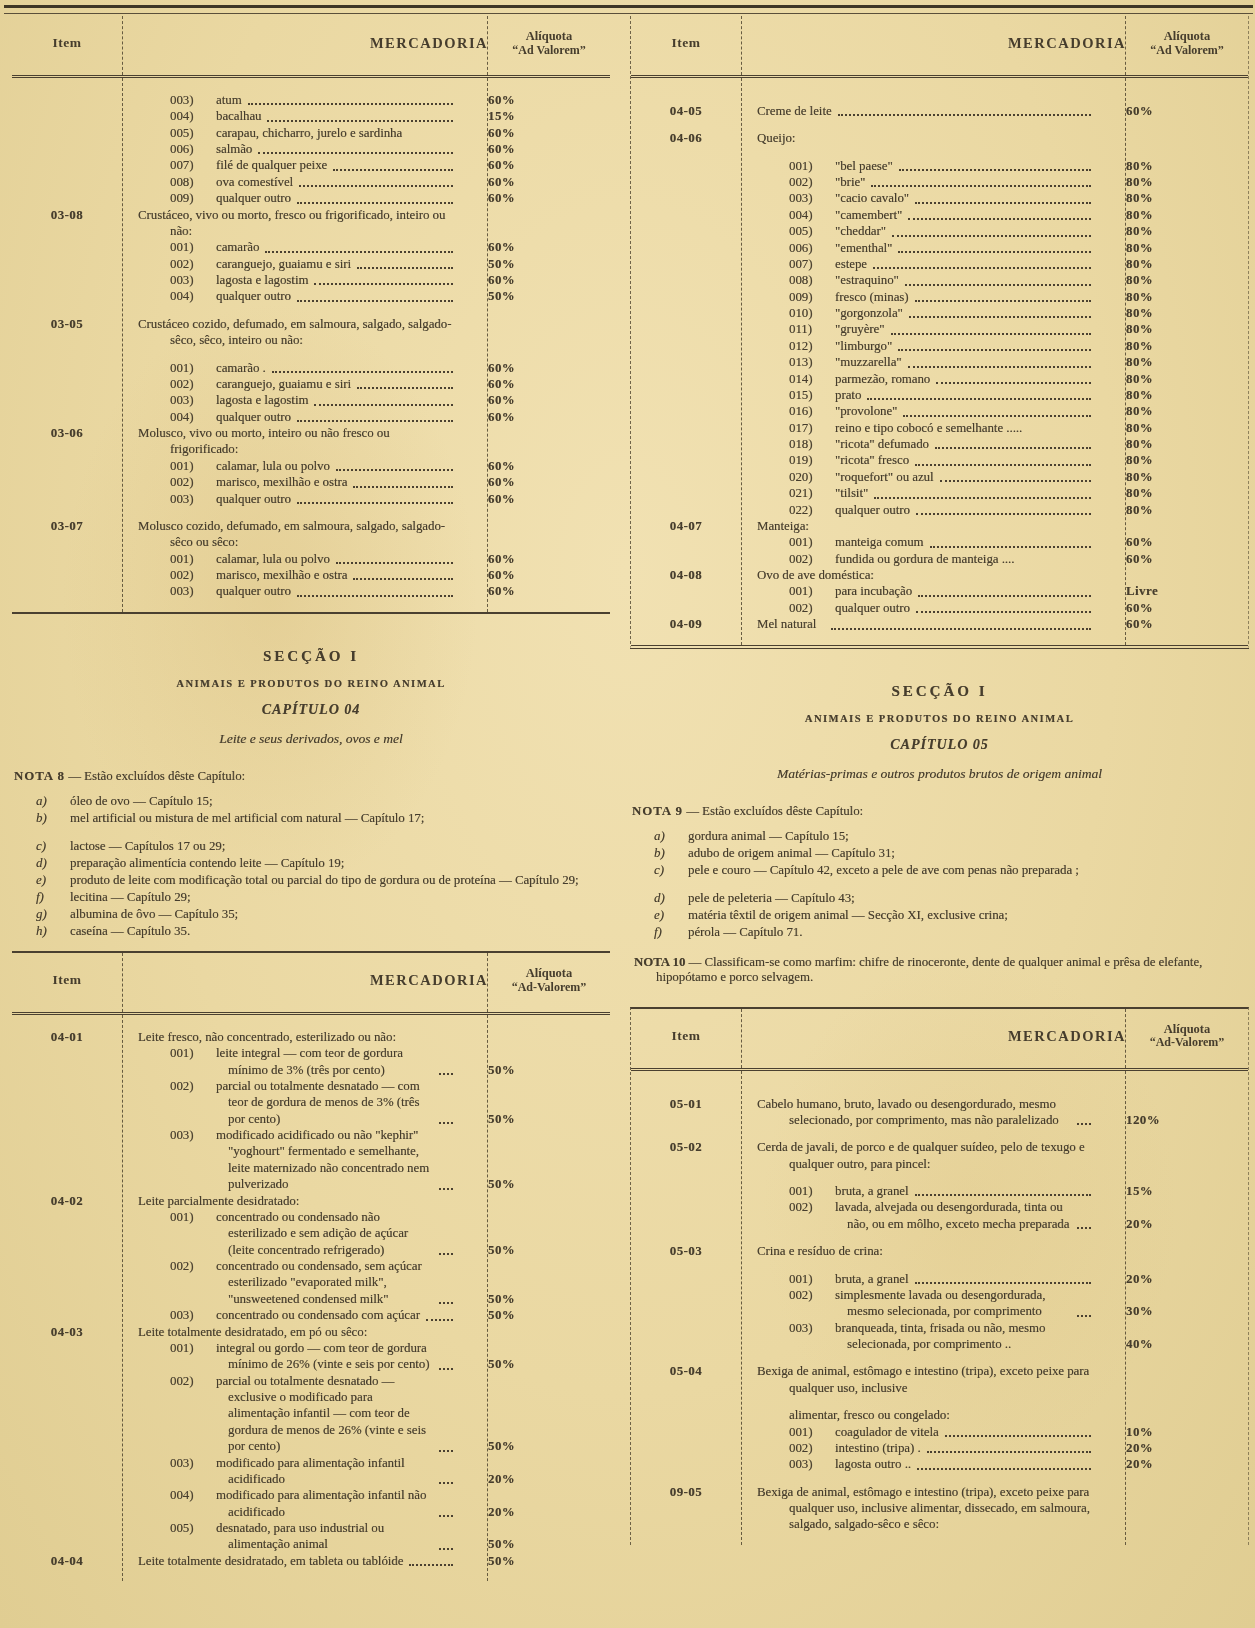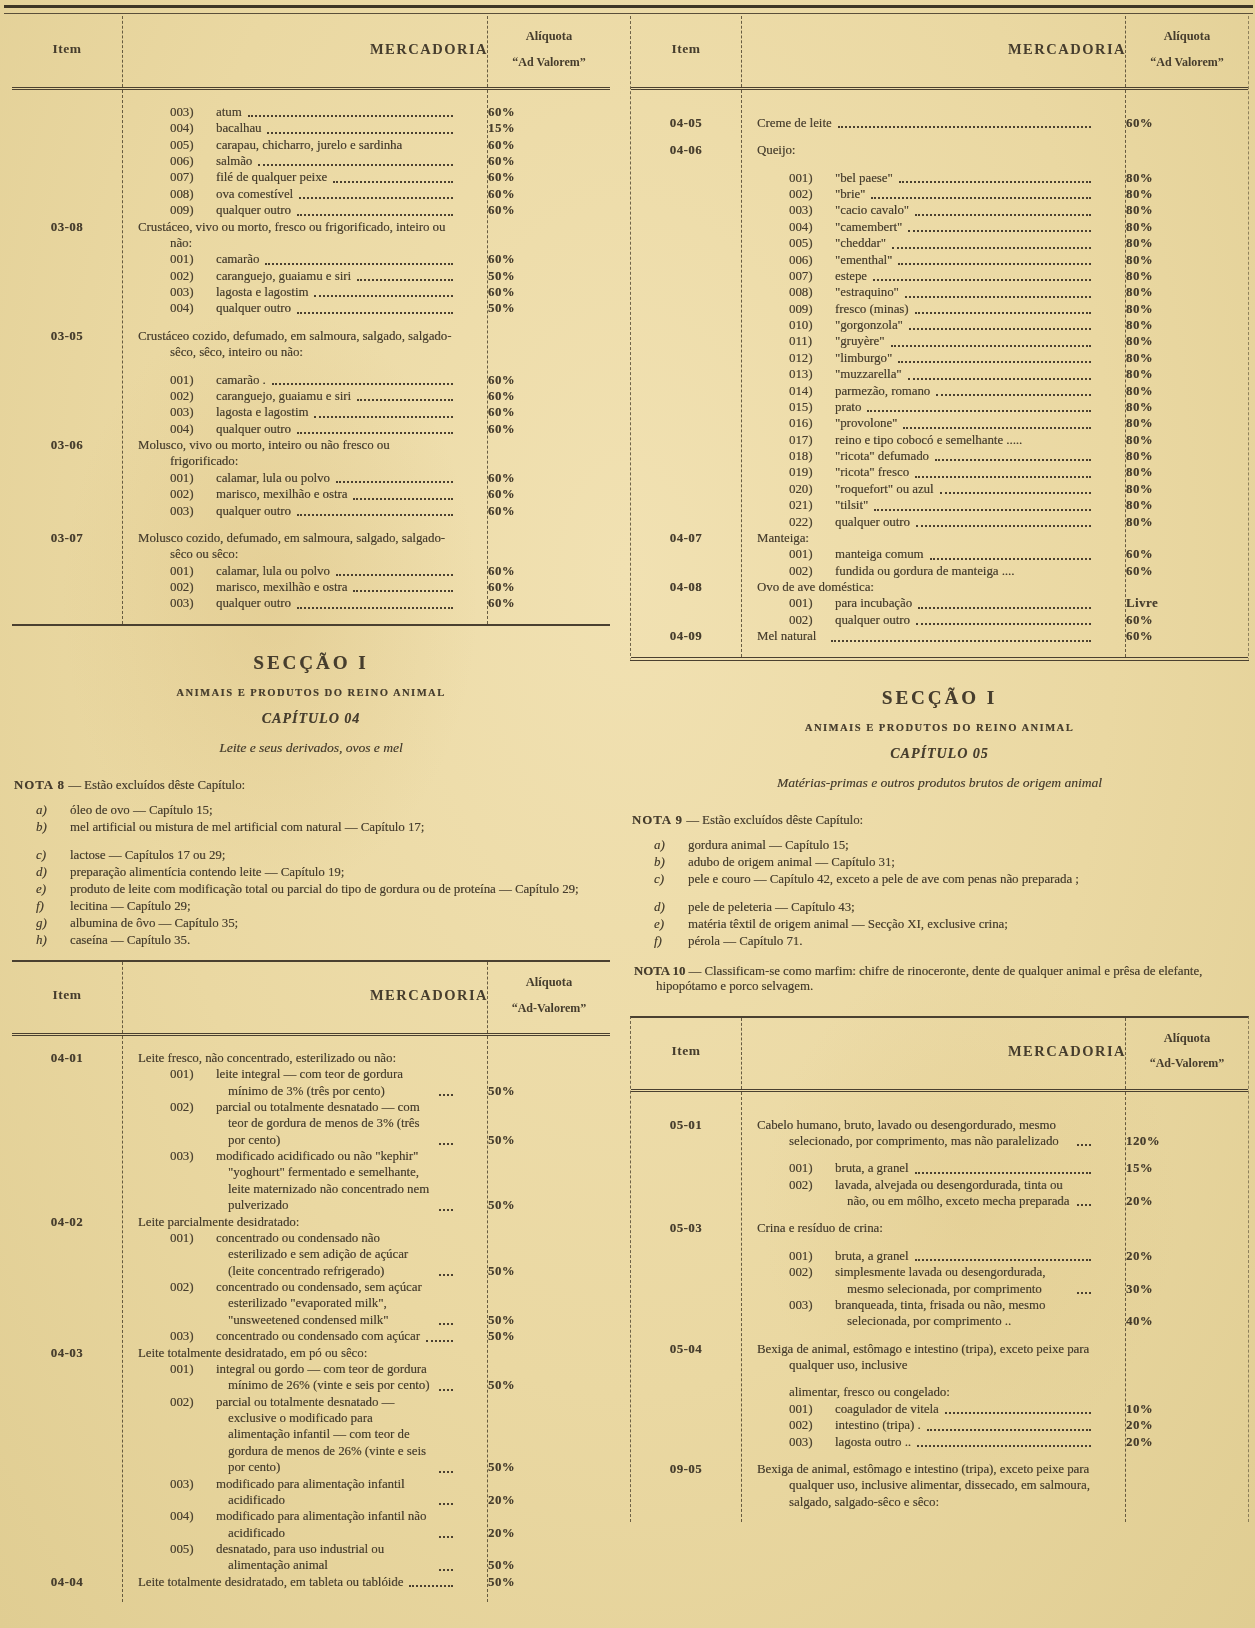--- a/index.html
+++ b/index.html
@@ -27,40 +27,40 @@
   .thead{display:flex;align-items:center;padding:14px 0 18px;position:relative;
          border-bottom:3px double #4a4030;}
   .thead::before,.tbody::before{content:"";position:absolute;top:0;bottom:0;left:110px;
          border-left:1px dashed rgba(70,60,40,.8);}
   .thead::after,.tbody::after{content:"";position:absolute;top:0;bottom:0;right:122px;
          border-left:1px dashed rgba(70,60,40,.8);}
   .tbody{position:relative;padding:14px 0 12px;}
   .th-item{width:110px;flex:none;text-align:center;font-weight:bold;font-size:13.5px;letter-spacing:.5px;}
   .th-merc{flex:1;text-align:right;font-weight:bold;font-size:14.5px;letter-spacing:1.5px;}
   .th-rate{width:122px;flex:none;text-align:center;font-weight:bold;font-size:12.5px;line-height:1.1;}
-  .th-rate .l2{margin-top:12px;font-size:12px;}
+  .th-rate .l2{margin-top:0;font-size:12px;}
 
   .trow{display:flex;align-items:flex-start;font-size:12.8px;line-height:1.28;
         text-shadow:.3px .3px .4px rgba(60,50,35,.45);}
   .trow.gap{margin-top:11px;}
   .cell-item{width:110px;flex:none;text-align:center;font-weight:bold;letter-spacing:.5px;}
   .cell-desc{flex:1;display:flex;align-items:flex-start;padding-left:16px;padding-right:4px;min-width:0;}
   .code{width:46px;flex:none;margin-left:32px;}
   .txt{flex:0 1 auto;min-width:0;}
   .txt.main{padding-left:32px;text-indent:-32px;}
   .txt.sub{padding-left:12px;text-indent:-12px;}
   .txt.cont{padding-left:32px;}
   .fill{flex:1 1 16px;min-width:14px;height:0;border-bottom:2px dotted #4a4030;
         align-self:flex-end;margin:0 3px 3px 6px;}
   .cell-rate{width:122px;flex:none;padding-left:28px;align-self:flex-end;font-weight:bold;letter-spacing:.5px;}
 
   
   .sec{text-align:center;margin:26px 4px 6px;}
   .sec > div{text-shadow:.3px .3px .4px rgba(60,50,35,.45);}
-  .sec-title{font-size:19px;font-weight:bold;letter-spacing:3px;margin-bottom:13px;}
+  .sec-title{font-size:15px;font-weight:bold;letter-spacing:3px;margin-bottom:13px;margin-top:8px;}
   .sec-sub{font-size:10.5px;font-weight:bold;letter-spacing:1.5px;margin-bottom:13px;}
   .sec-chap{font-size:14px;font-weight:bold;font-style:italic;letter-spacing:1px;margin-bottom:13px;}
   .sec-desc{font-size:13.5px;font-style:italic;font-weight:normal;}
   .nota{font-size:12.8px;margin:12px 4px 10px 2px;text-shadow:.3px .3px .4px rgba(60,50,35,.45);}
   .nota-head{margin:4px 0 10px;}
   .nota-head b{letter-spacing:1px;}
   .nl-row{display:flex;margin:2px 0 2px 22px;}
   .nl-row.gap{margin-top:13px;}
   .nl-key{width:34px;flex:none;font-style:italic;}
   .nl-txt{flex:1;}
@@ -828,20 +828,27 @@
         <div class="tbody">
             <div class="trow gap">
               <div class="cell-item">05-01</div>
               <div class="cell-desc">
                 <span class="txt main">Cabelo humano, bruto, lavado ou desengordurado, mesmo selecionado, por comprimento, mas não paralelizado</span>
                 <span class="fill"></span>
               </div>
               <div class="cell-rate">120%</div>
             </div>
             <div class="trow gap">
+              <div class="cell-item">05-02</div>
+              <div class="cell-desc">
+                <span class="txt main">Cerda de javali, de porco e de qualquer suídeo, pelo de texugo e qualquer outro, para pincel:</span>
+              </div>
+              <div class="cell-rate"></div>
+            </div>
+            <div class="trow gap">
               <div class="cell-item"></div>
               <div class="cell-desc">
                 <span class="code">001)</span>
                 <span class="txt sub">bruta, a granel</span>
                 <span class="fill"></span>
               </div>
               <div class="cell-rate">15%</div>
             </div>
             <div class="trow">
               <div class="cell-item"></div>

